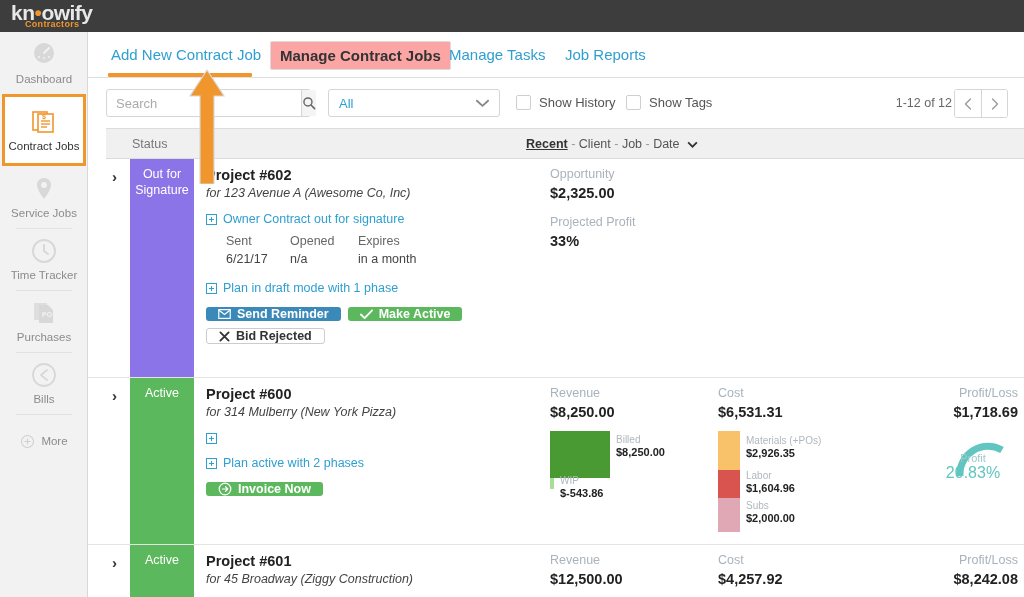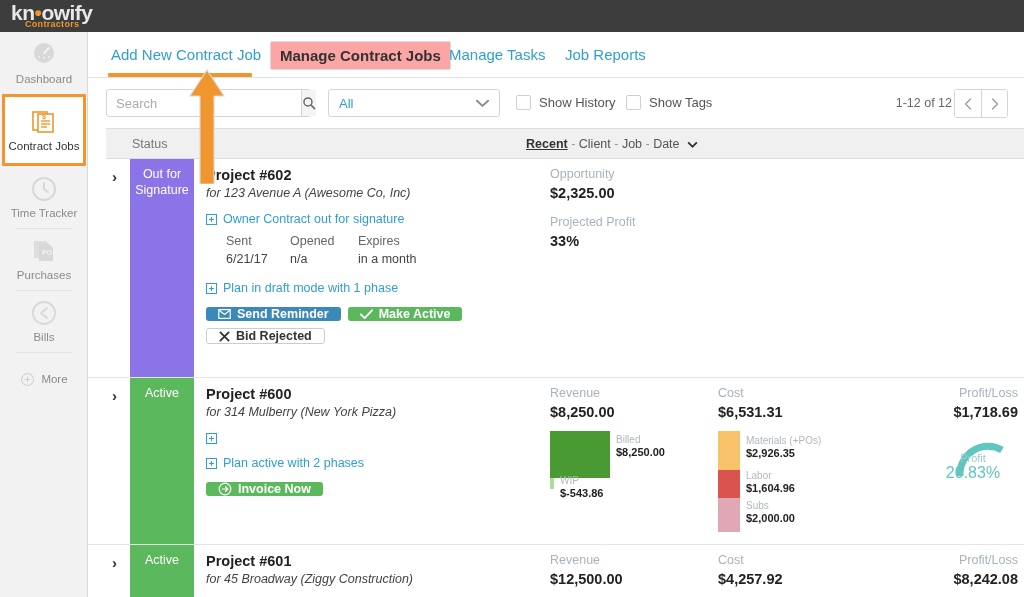--- a/index.html
+++ b/index.html
@@ -237,20 +237,27 @@
         <rect x="3" y="4" width="14" height="18" fill="none" stroke="#f0962d" stroke-width="1.6"></rect>
         <rect x="8" y="6" width="15" height="18" fill="#fff" stroke="#f0962d" stroke-width="1.6"></rect>
         <line x1="11" y1="13" x2="20" y2="13" stroke="#f0962d" stroke-width="1.4"></line>
         <line x1="11" y1="16" x2="20" y2="16" stroke="#f0962d" stroke-width="1.4"></line>
         <line x1="11" y1="19" x2="17" y2="19" stroke="#f0962d" stroke-width="1.4"></line>
         <text x="12" y="11" font-size="7" fill="#f0962d" font-family="Liberation Sans, sans-serif" font-weight="bold">$</text>
       </svg>
       <span class="nav-label">Contract Jobs</span>
     </div>
 
+    <div class="nav-item">
+      <svg class="nav-icon" viewBox="0 0 28 28">
+        <path d="M14 3 C10 3 7 6 7 10 C7 15 14 24 14 24 C14 24 21 15 21 10 C21 6 18 3 14 3 Z" fill="#d8d8d8"></path>
+        <circle cx="14" cy="10" r="3" fill="#f2f2f2"></circle>
+      </svg>
+      <span class="nav-label">Service Jobs</span>
+    </div>
 
     <div class="nav-item">
       <svg class="nav-icon" viewBox="0 0 28 28">
         <circle cx="14" cy="14" r="11" fill="none" stroke="#d8d8d8" stroke-width="2"></circle>
         <path d="M14 8 L14 14 L18 17" stroke="#d8d8d8" stroke-width="2" fill="none" stroke-linecap="round"></path>
       </svg>
       <span class="nav-label">Time Tracker</span>
     </div>
 
     <div class="nav-item">

